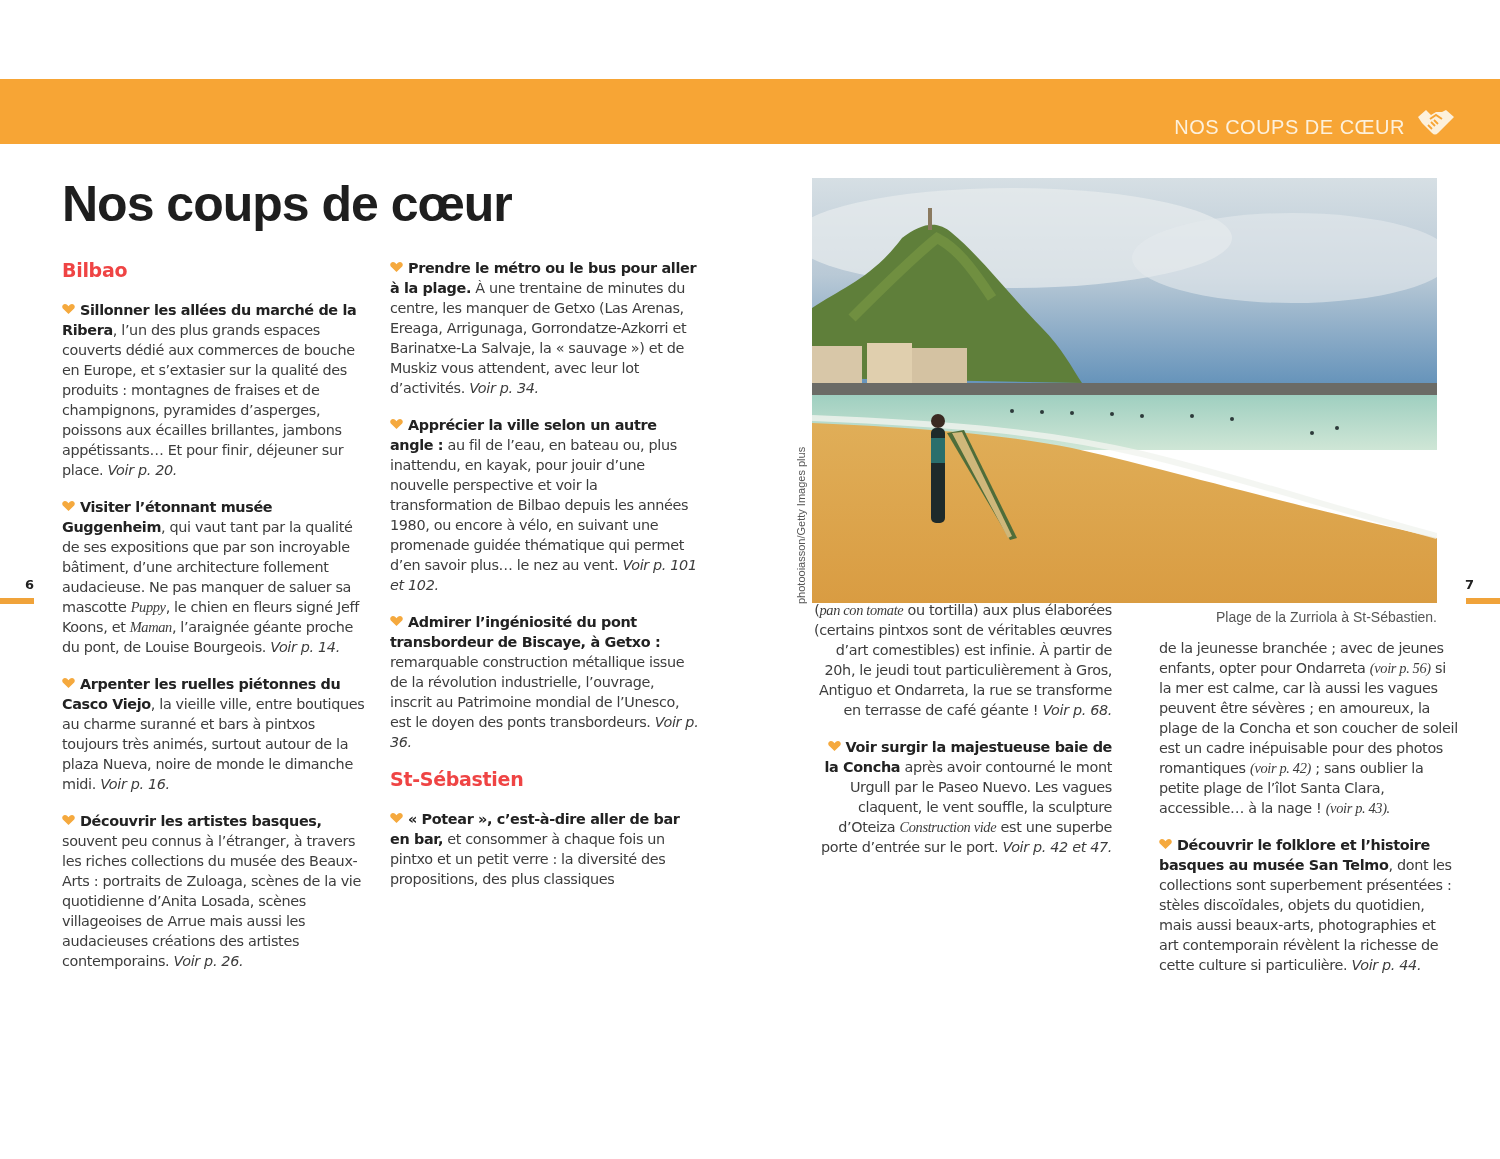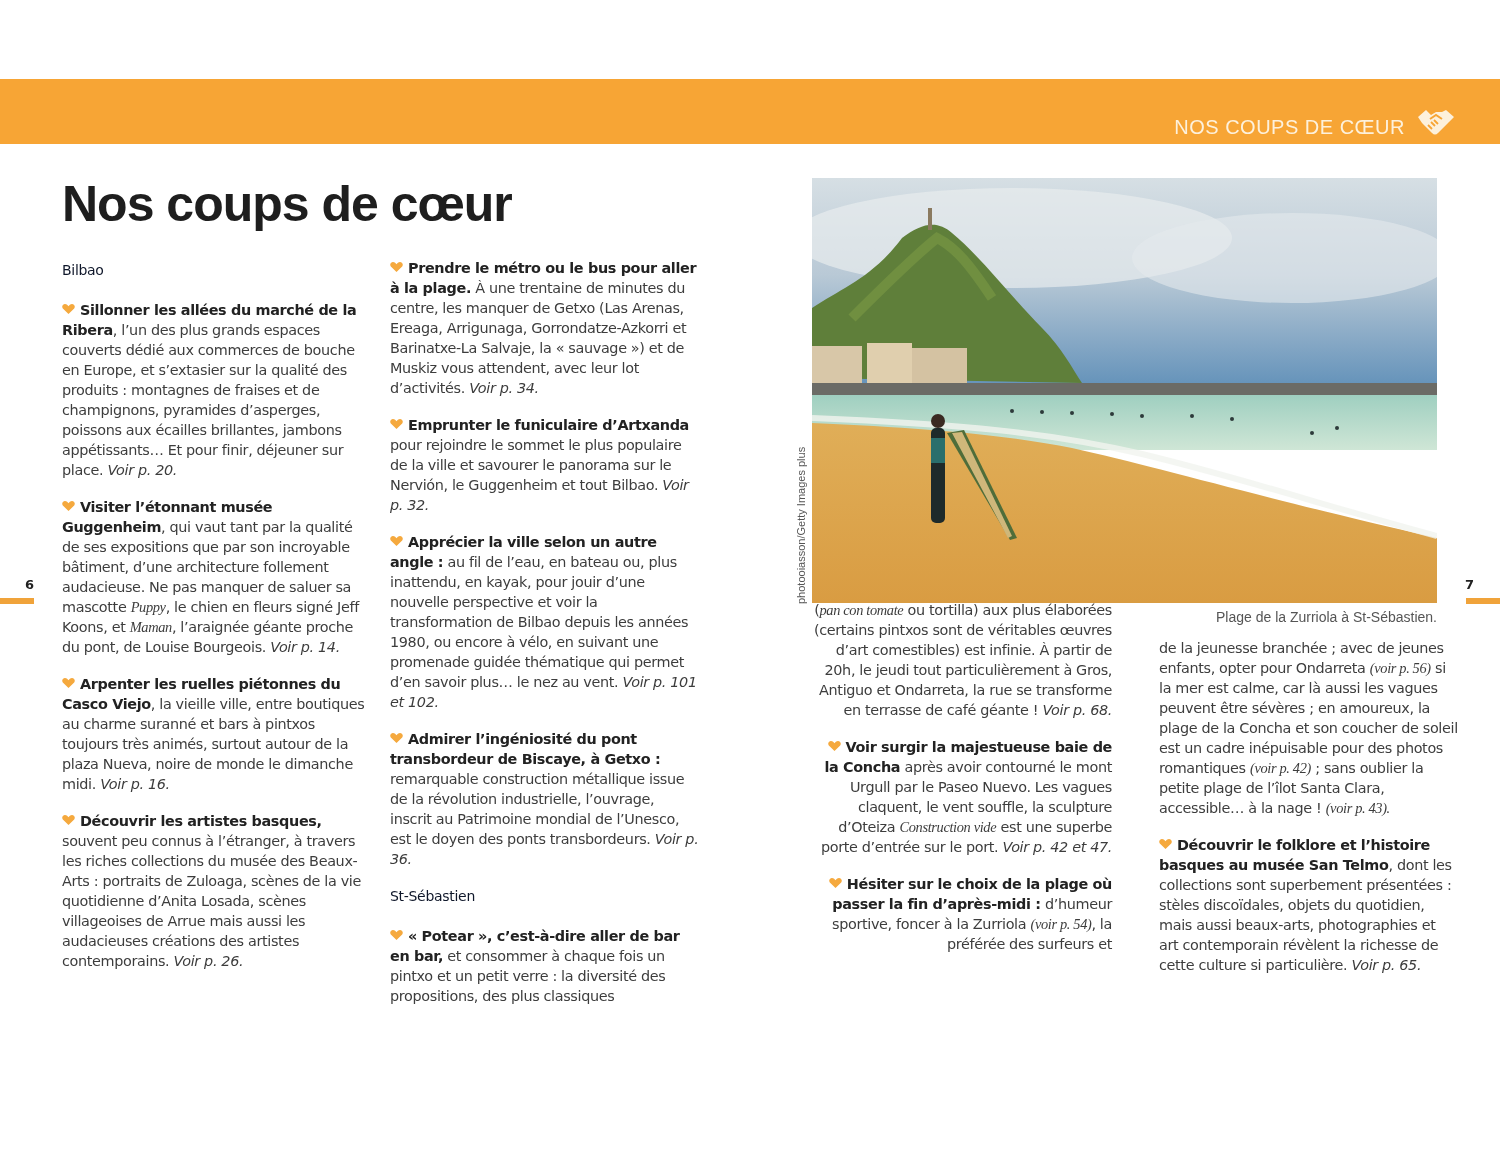--- a/index.html
+++ b/index.html
@@ -24,22 +24,22 @@
     }
 
     .col { position: absolute; width: 310px; font-family: "DejaVu Sans", sans-serif;
       font-size: 14.4px; line-height: 20px; color: #3d3d3d; letter-spacing: -0.35px; }
     .col1 { left: 62px; top: 258px; }
     .col2 { left: 390px; top: 258px; }
     .col3 { left: 812px; top: 600px; width: 300px; text-align: right; }
     .col4 { left: 1140px; top: 638px; width: 300px; margin-left: 19px; }
 
     .section-heading {
-      font-family: "DejaVu Sans", sans-serif; font-weight: normal; font-size: 14px;
-      color: #0f172a; line-height: 24px; margin-bottom: 18px; letter-spacing: -0.3px;
+      font-family: "DejaVu Sans", sans-serif; font-weight: bold; font-size: 19px;
+      color: #ef4444; line-height: 24px; margin-bottom: 18px; letter-spacing: -0.3px;
     }
     .entry { margin-bottom: 17px; }
     .entry .lead { font-weight: bold; color: #222; }
     .entry .ref { font-style: italic; }
     .entry i { font-style: italic; font-family: Liberation Serif, serif; }
     .heart {
       display: inline-block; width: 13px; height: 10px; margin-right: 5px; vertical-align: 1px;
     }
 
     .photo {
@@ -103,25 +103,20 @@
   </p>
 </div>
 
 <div class="col col2">
   <p class="entry">
     <svg class="heart" viewBox="0 0 13 10">
         <path d="M6.5 10 L0.8 4.5 C-0.6 2.8 0.6 0 3 0 C4.6 0 5.8 1.1 6.5 2.2 C7.2 1.1 8.4 0 10 0 C12.4 0 13.6 2.8 12.2 4.5 Z" fill="#f5a93e"></path>
       </svg><span class="lead">Prendre le métro ou le bus pour aller à la plage.</span><span> À une trentaine de minutes du centre, les manquer de Getxo (Las Arenas, Ereaga, Arrigunaga, Gorrondatze-Azkorri et Barinatxe-La Salvaje, la « sauvage ») et de Muskiz vous attendent, avec leur lot d’activités. </span><span class="ref">Voir p. 34.</span>
   </p>
 
-  <p class="entry">
-    <svg class="heart" viewBox="0 0 13 10">
-        <path d="M6.5 10 L0.8 4.5 C-0.6 2.8 0.6 0 3 0 C4.6 0 5.8 1.1 6.5 2.2 C7.2 1.1 8.4 0 10 0 C12.4 0 13.6 2.8 12.2 4.5 Z" fill="#f5a93e"></path>
-      </svg><span class="lead">Emprunter le funiculaire d’Artxanda</span><span> pour rejoindre le sommet le plus populaire de la ville et savourer le panorama sur le Nervión, le Guggenheim et tout Bilbao. </span><span class="ref">Voir p. 32.</span>
-  </p>
 
   <p class="entry">
     <svg class="heart" viewBox="0 0 13 10">
         <path d="M6.5 10 L0.8 4.5 C-0.6 2.8 0.6 0 3 0 C4.6 0 5.8 1.1 6.5 2.2 C7.2 1.1 8.4 0 10 0 C12.4 0 13.6 2.8 12.2 4.5 Z" fill="#f5a93e"></path>
       </svg><span class="lead">Apprécier la ville selon un autre angle :</span><span> au fil de l’eau, en bateau ou, plus inattendu, en kayak, pour jouir d’une nouvelle perspective et voir la transformation de Bilbao depuis les années 1980, ou encore à vélo, en suivant une promenade guidée thématique qui permet d’en savoir plus… le nez au vent. </span><span class="ref">Voir p. 101 et 102.</span>
   </p>
 
   <p class="entry">
     <svg class="heart" viewBox="0 0 13 10">
         <path d="M6.5 10 L0.8 4.5 C-0.6 2.8 0.6 0 3 0 C4.6 0 5.8 1.1 6.5 2.2 C7.2 1.1 8.4 0 10 0 C12.4 0 13.6 2.8 12.2 4.5 Z" fill="#f5a93e"></path>
@@ -192,35 +187,30 @@
   <p class="entry">
     (<i>pan con tomate</i><span> ou tortilla) aux plus élaborées (certains pintxos sont de véritables œuvres d’art comestibles) est infinie. À partir de 20h, le jeudi tout particulièrement à Gros, Antiguo et Ondarreta, la rue se transforme en terrasse de café géante ! </span><span class="ref">Voir p. 68.</span>
   </p>
 
   <p class="entry">
     <svg class="heart" viewBox="0 0 13 10">
         <path d="M6.5 10 L0.8 4.5 C-0.6 2.8 0.6 0 3 0 C4.6 0 5.8 1.1 6.5 2.2 C7.2 1.1 8.4 0 10 0 C12.4 0 13.6 2.8 12.2 4.5 Z" fill="#f5a93e"></path>
       </svg><span class="lead">Voir surgir la majestueuse baie de la Concha</span><span> après avoir contourné le mont Urgull par le Paseo Nuevo. Les vagues claquent, le vent souffle, la sculpture d’Oteiza </span><i>Construction vide</i><span> est une superbe porte d’entrée sur le port. </span><span class="ref">Voir p. 42 et 47.</span>
   </p>
 
-  <p class="entry">
-    <svg class="heart" viewBox="0 0 13 10">
-        <path d="M6.5 10 L0.8 4.5 C-0.6 2.8 0.6 0 3 0 C4.6 0 5.8 1.1 6.5 2.2 C7.2 1.1 8.4 0 10 0 C12.4 0 13.6 2.8 12.2 4.5 Z" fill="#f5a93e"></path>
-      </svg><span class="lead">Hésiter sur le choix de la plage où passer la fin d’après-midi :</span><span> d’humeur sportive, foncer à la Zurriola </span><i>(voir p. 54)</i><span>, la préférée des surfeurs et</span>
-  </p>
 </div>
 
 <div class="col col4">
   <p class="entry">
     <span>de la jeunesse branchée ; avec de jeunes enfants, opter pour Ondarreta </span><i>(voir p. 56)</i><span> si la mer est calme, car là aussi les vagues peuvent être sévères ; en amoureux, la plage de la Concha et son coucher de soleil est un cadre inépuisable pour des photos romantiques </span><i>(voir p. 42)</i><span> ; sans oublier la petite plage de l’îlot Santa Clara, accessible… à la nage ! </span><i>(voir p. 43).</i>
   </p>
 
   <p class="entry">
     <svg class="heart" viewBox="0 0 13 10">
         <path d="M6.5 10 L0.8 4.5 C-0.6 2.8 0.6 0 3 0 C4.6 0 5.8 1.1 6.5 2.2 C7.2 1.1 8.4 0 10 0 C12.4 0 13.6 2.8 12.2 4.5 Z" fill="#f5a93e"></path>
-      </svg><span class="lead">Découvrir le folklore et l’histoire basques au musée San Telmo</span><span>, dont les collections sont superbement présentées : stèles discoïdales, objets du quotidien, mais aussi beaux-arts, photographies et art contemporain révèlent la richesse de cette culture si particulière. </span><span class="ref">Voir p. 65.</span>
+      </svg><span class="lead">Découvrir le folklore et l’histoire basques au musée San Telmo</span><span>, dont les collections sont superbement présentées : stèles discoïdales, objets du quotidien, mais aussi beaux-arts, photographies et art contemporain révèlent la richesse de cette culture si particulière. </span><span class="ref">Voir p. 44.</span>
   </p>
 </div>
 
 <div class="page-num left">6</div>
 <div class="page-bar left"></div>
 <div class="page-num right">7</div>
 <div class="page-bar right"></div>
 
 </body></html>

